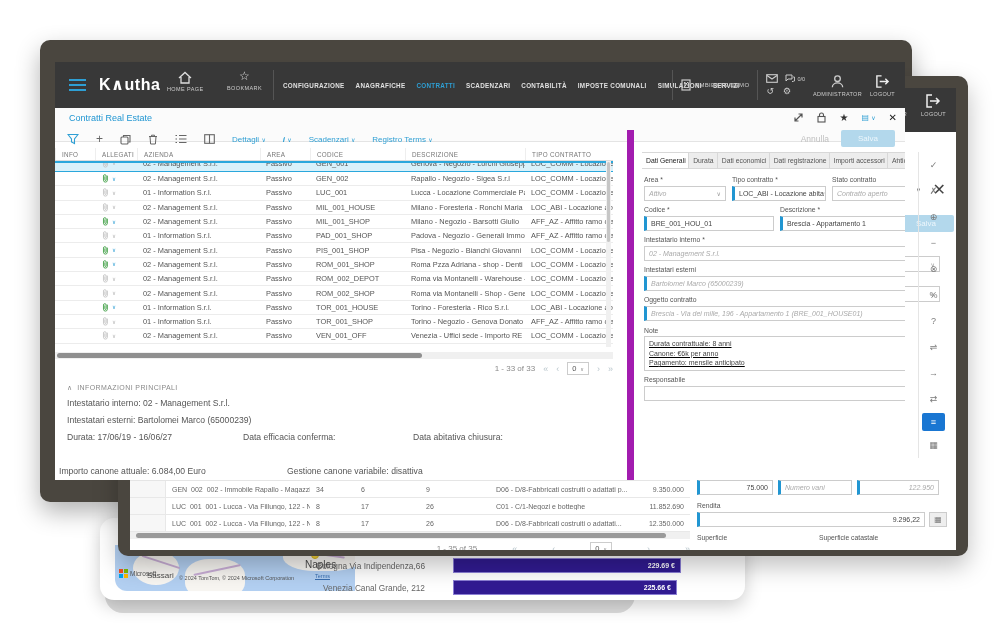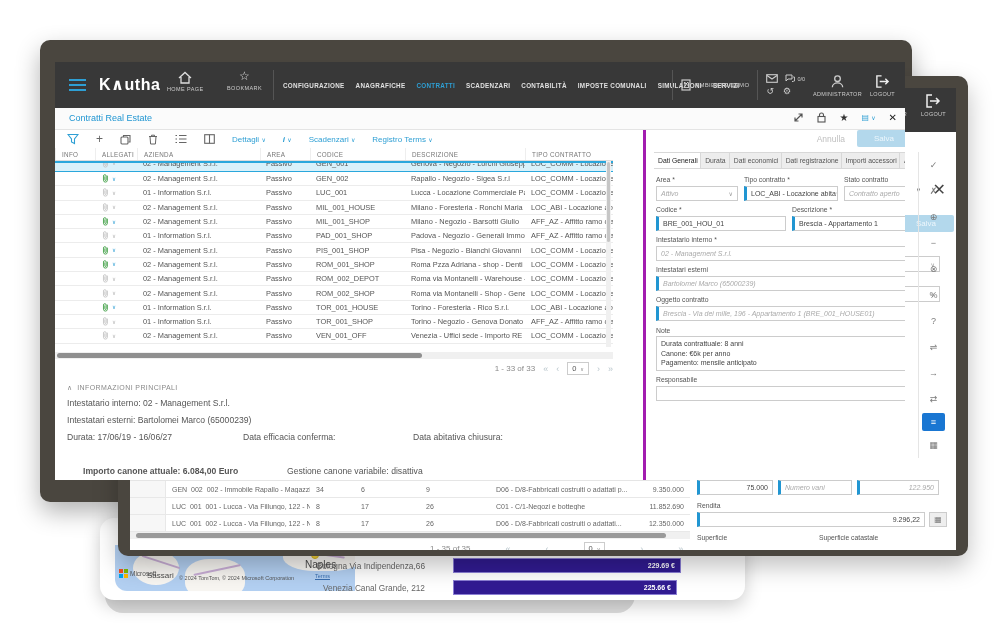--- a/index.html
+++ b/index.html
@@ -28,21 +28,21 @@
   .hdr-ic .lbl{font-size:5.5px;letter-spacing:.4px;margin-top:2px;color:#ccc;}
   .nav{left:228px;top:0;height:46px;display:flex;align-items:center;gap:11px;}
   .nav span{font-size:6.3px;font-weight:bold;letter-spacing:.3px;color:#e0e0e0;white-space:nowrap;cursor:pointer;}
   .nav span.active{color:#2e9fd4;}
   .hdr-right{right:0;top:0;height:46px;display:flex;align-items:center;gap:8px;padding-right:10px;}
   .vdiv{width:1px;height:30px;background:#555;}
   .mini{font-size:9px;color:#ccc;line-height:10px;}
   .u-lbl{font-size:5.5px;color:#ccc;letter-spacing:.3px;margin-top:2px;}
 
   
-  .crumb-row{left:0;top:46px;width:100%;height:22px;border-bottom:1px solid #e4e4e4;background:#fbfbfb;}
+  .crumb-row{left:0;top:46px;width:100%;height:34px;border-bottom:1px solid #e4e4e4;background:#fbfbfb;}
   .crumb{left:14px;top:5px;font-size:9px;color:#2196d2;}
   .wctrl{right:8px;top:4px;display:flex;align-items:center;gap:13px;color:#444;}
   .wctrl .star{font-size:10px;color:#333;}
   .wctrl .x{font-size:10px;font-weight:bold;color:#222;}
   .wctrl .layout{color:#2e9fd4;font-size:8px;}
 
   
   .gtoolbar{left:0;top:68px;width:558px;height:18px;display:flex;align-items:center;gap:17px;padding-left:12px;}
   .tb-link{font-size:8px;color:#2e9fd4;white-space:nowrap;cursor:pointer;}
   .tb-chev{font-size:6px;color:#2e9fd4;}
@@ -68,21 +68,21 @@
   .pag{font-size:8px;color:#8a8a8a;display:flex;align-items:center;gap:8px;}
   .pag .arr{color:#b9c6cc;font-size:9px;cursor:pointer;}
   .pag .pbox{border:1px solid #ccc;font-size:7.5px;color:#555;padding:1px 4px;display:flex;gap:4px;align-items:center;cursor:pointer;}
   .main-pag{left:300px;top:300px;width:258px;justify-content:flex-end;}
 
   
   .info-head{left:12px;top:322px;font-size:7px;color:#8a8a8a;letter-spacing:.4px;}
   .info-line{font-size:8.6px;color:#555;white-space:nowrap;}
 
   
-  .panel{left:588px;top:68px;width:290px;height:350px;border-left:3px solid #a21caf;}
+  .panel{left:572px;top:68px;width:290px;height:350px;border-left:7px solid #a21caf;text-decoration:underline;}
   .btn-row{right:22px;top:0;display:flex;align-items:center;gap:12px;}
   .annulla{font-size:8.5px;color:#c0c0c0;cursor:pointer;}
   .salva{width:54px;height:17px;background:#b3d8ec;color:#ecf6fc;font-size:8px;display:flex;align-items:center;justify-content:center;border-radius:2px;cursor:pointer;}
   .tabs{left:8px;top:22px;width:276px;height:17px;display:flex;align-items:stretch;background:#ededed;border:1px solid #d8d8d8;}
   .f-lbl{font-size:6.8px;color:#555;white-space:nowrap;}
   .f-in{border:1px solid #ccc;height:15px;background:#fff;font-size:7px;color:#444;display:flex;align-items:center;padding:0 4px;white-space:nowrap;overflow:hidden;}
   .f-in.req{border-left:3px solid #2196d2;}
   .f-in.ph{color:#aaa;font-style:italic;}
   .f-in .dd{margin-left:auto;color:#999;font-size:6px;}
   .f-ta{border:1px solid #ccc;background:#fff;font-size:7px;color:#444;line-height:9.5px;padding:2px 8px 2px 4px;white-space:pre-line;position:relative;overflow:hidden;}
@@ -100,21 +100,21 @@
   .w2-tools .ti.active{background:#1976d2;color:#fff;border-radius:2px;margin:1px 3px;height:18px;}
   .w2-grid{display:grid;grid-template-columns:36px 144px 45px 65px 70px 140px 60px;}
   .w2-table{left:0;top:392px;width:560px;border-top:1px solid #e5e5e5;}
   .w2-row{height:17px;align-items:center;font-size:7px;color:#666;border-bottom:1px solid #e8e8e8;background:#fff;}
   .w2-row .c{padding-left:6px;white-space:nowrap;overflow:hidden;}
   .w2-row .c.num{text-align:left;}
   .w2-row .c.val{text-align:right;padding-right:6px;}
   .w2-row .handle{background:#f7f7f7;border-right:1px solid #e8e8e8;height:100%;}
   .w2-hscroll{left:0;top:444px;width:560px;height:7px;background:#f0f0f0;}
   .w2-hscroll i{display:block;margin:1px 0 1px 6px;width:530px;height:5px;background:#9a9a9a;border-radius:3px;}
-  .w2-pag{left:300px;top:454px;width:260px;gap:35px;}
+  .w2-pag{left:300px;top:454px;width:260px;justify-content:flex-end;gap:35px;}
   .w2-form{left:567px;top:392px;width:252px;}
   .calc-btn{width:18px;height:15px;border:1px solid #ccc;background:#eee;display:flex;align-items:center;justify-content:center;font-size:8px;color:#777;cursor:pointer;}
 
   
   .map{left:15px;top:27px;width:240px;height:46px;background:#b3d0f2;overflow:hidden;border-radius:0 0 0 12px;}
   .blob{position:absolute;background:#f8f6f2;border-radius:50%;}
   .road{position:absolute;height:1.5px;background:#c9aed6;border-radius:2px;}
   .map-lbl{position:absolute;color:#4a4a4a;}
   .ms-logo{position:absolute;display:flex;align-items:center;gap:2px;}
   .ms-sq{display:grid;grid-template-columns:4px 4px;grid-template-rows:4px 4px;gap:1px;}
@@ -639,21 +639,21 @@
 
     <div class="abs info-head">
       <span>∧</span>&nbsp;
       <span>INFORMAZIONI PRINCIPALI</span>
     </div>
     <span class="abs info-line" style="left:12px;top:336px;">Intestatario interno: 02 - Management S.r.l.</span>
     <span class="abs info-line" style="left:12px;top:353px;">Intestatari esterni: Bartolomei Marco (65000239)</span>
     <span class="abs info-line" style="left:12px;top:370px;">Durata: 17/06/19 - 16/06/27</span>
     <span class="abs info-line" style="left:188px;top:370px;">Data efficacia conferma:</span>
     <span class="abs info-line" style="left:358px;top:370px;">Data abitativa chiusura:</span>
-    <span class="abs info-line" style="left:28px;top:404px;font-weight:bold;">Importo canone attuale:  6.084,00 Euro</span>
+    <span class="abs info-line" style="left:4px;top:404px;">Importo canone attuale:  6.084,00 Euro</span>
     <span class="abs info-line" style="left:232px;top:404px;">Gestione canone variabile: disattiva</span>
 
     <div class="abs panel">
       <div class="abs btn-row">
         <span class="annulla">Annulla</span>
         <span class="salva">Salva</span>
       </div>
       <div class="abs tabs">
         
       </div>

